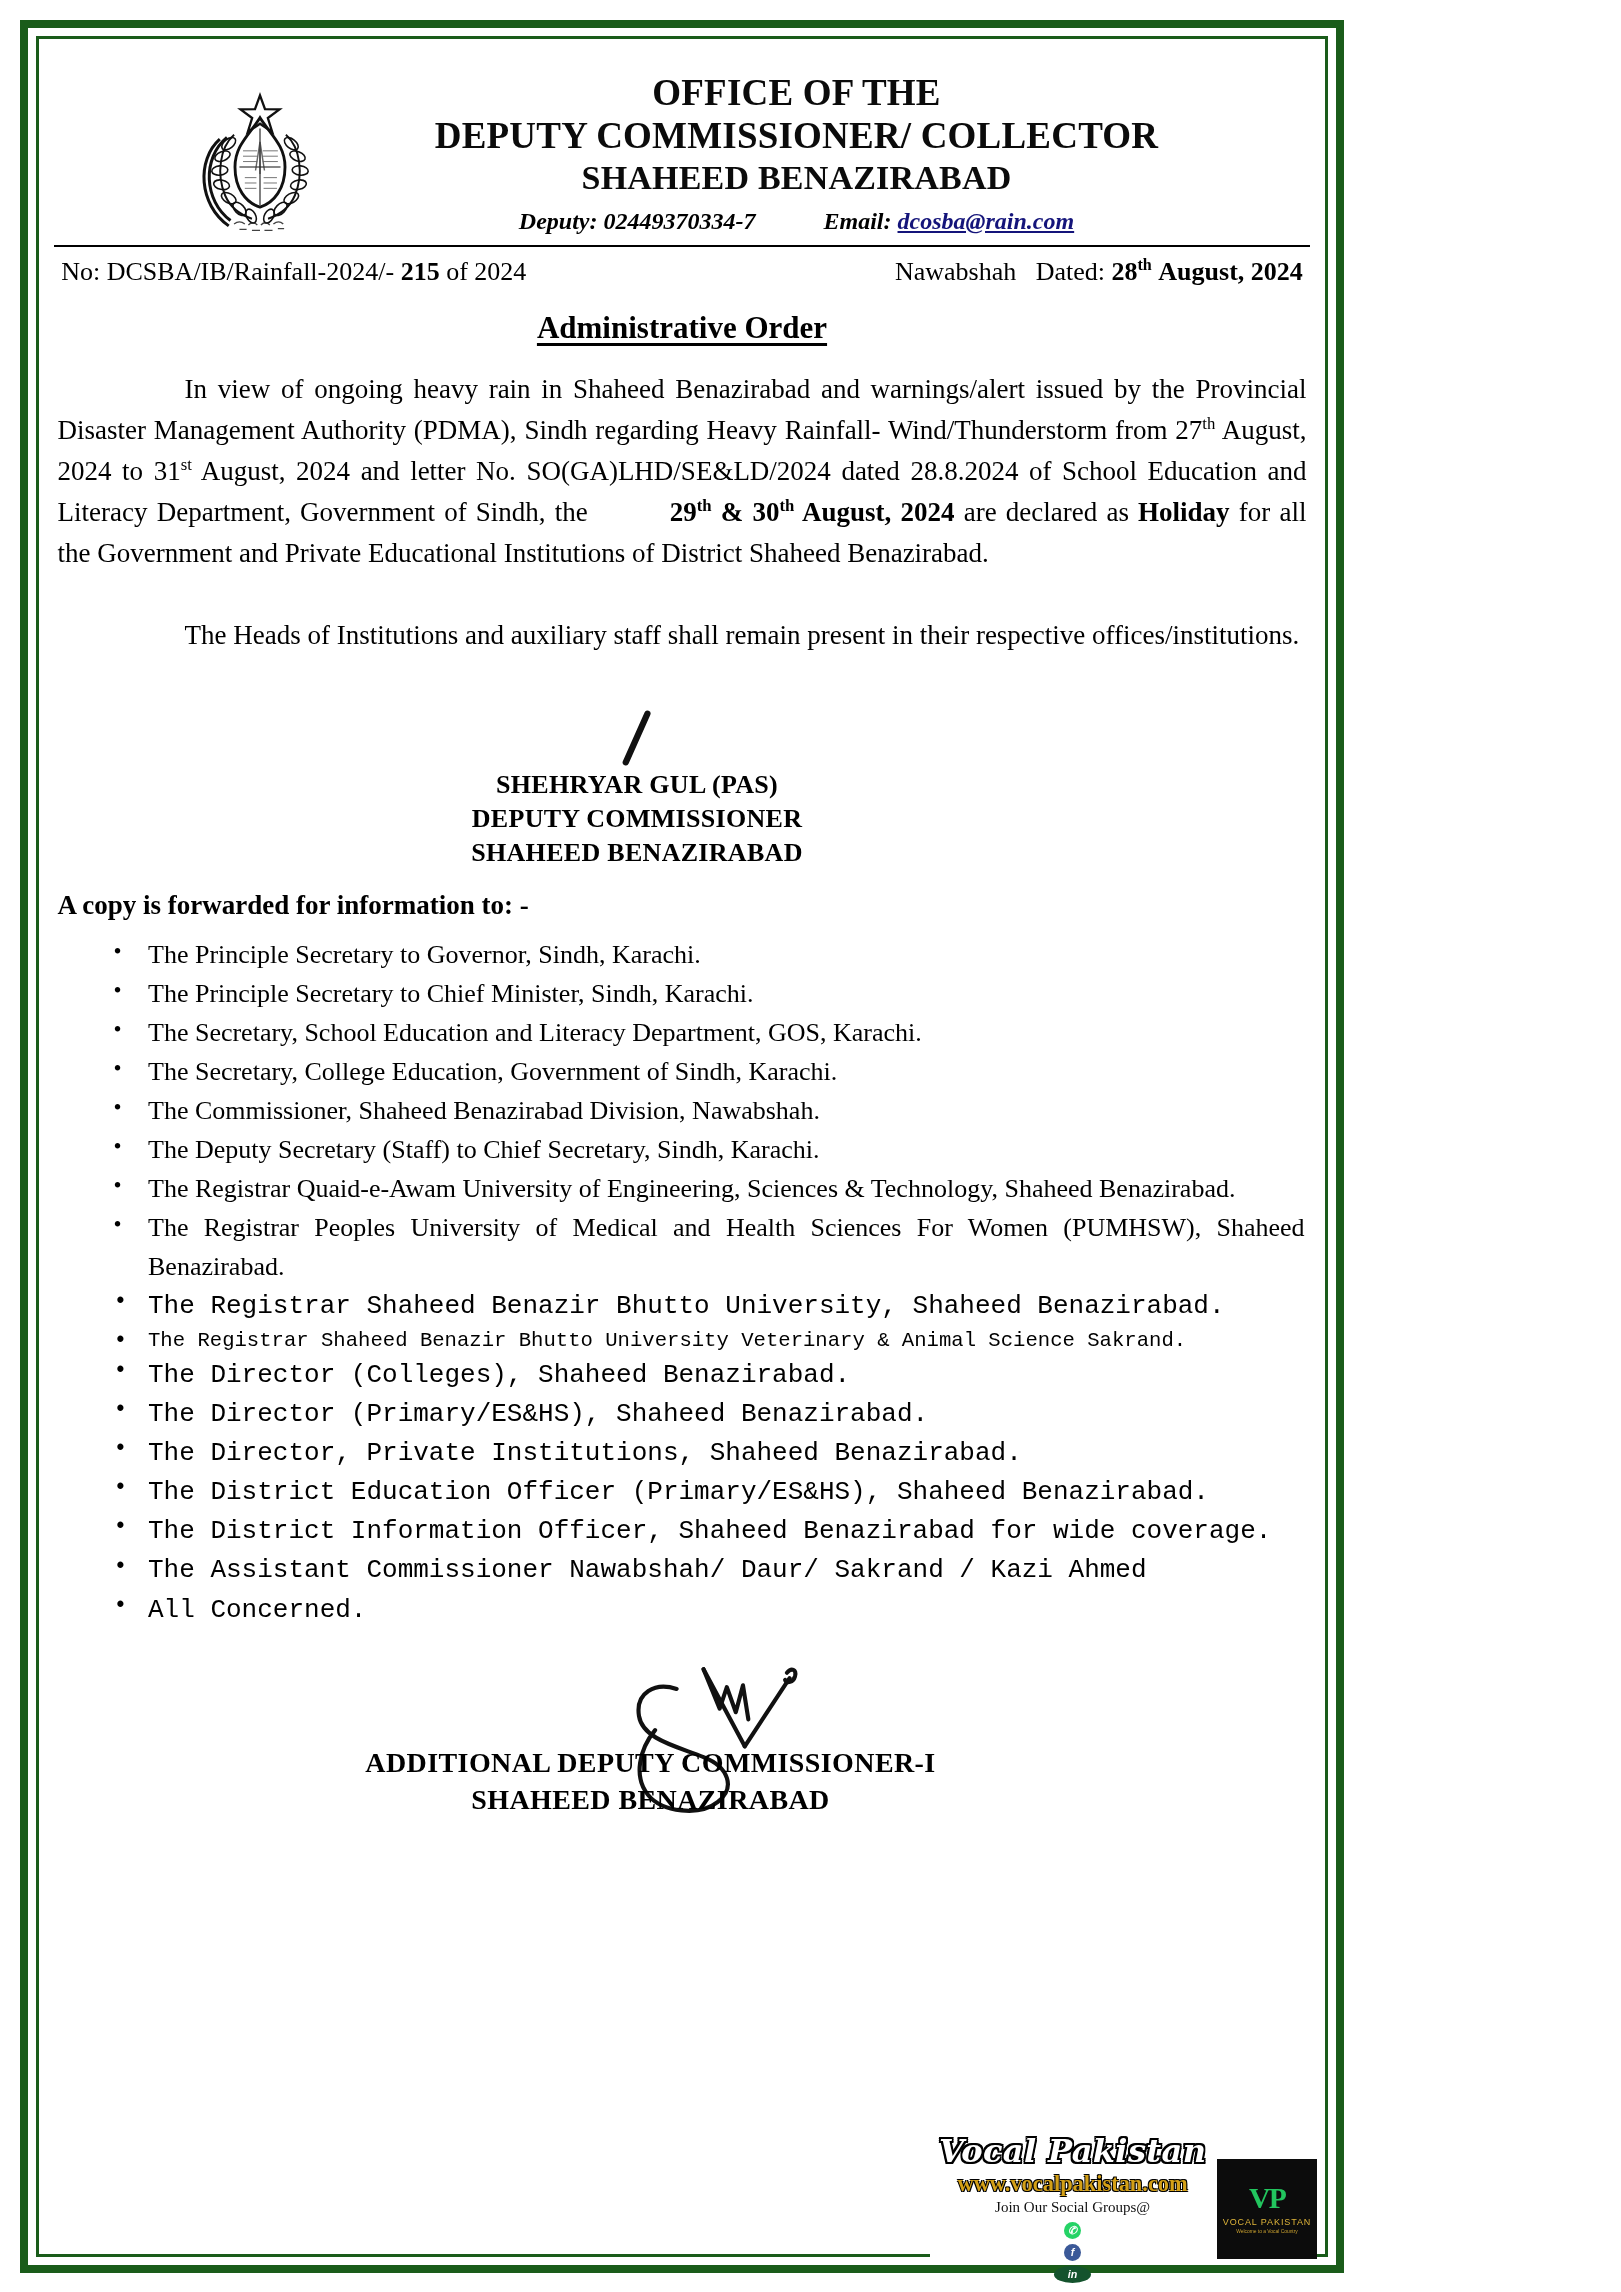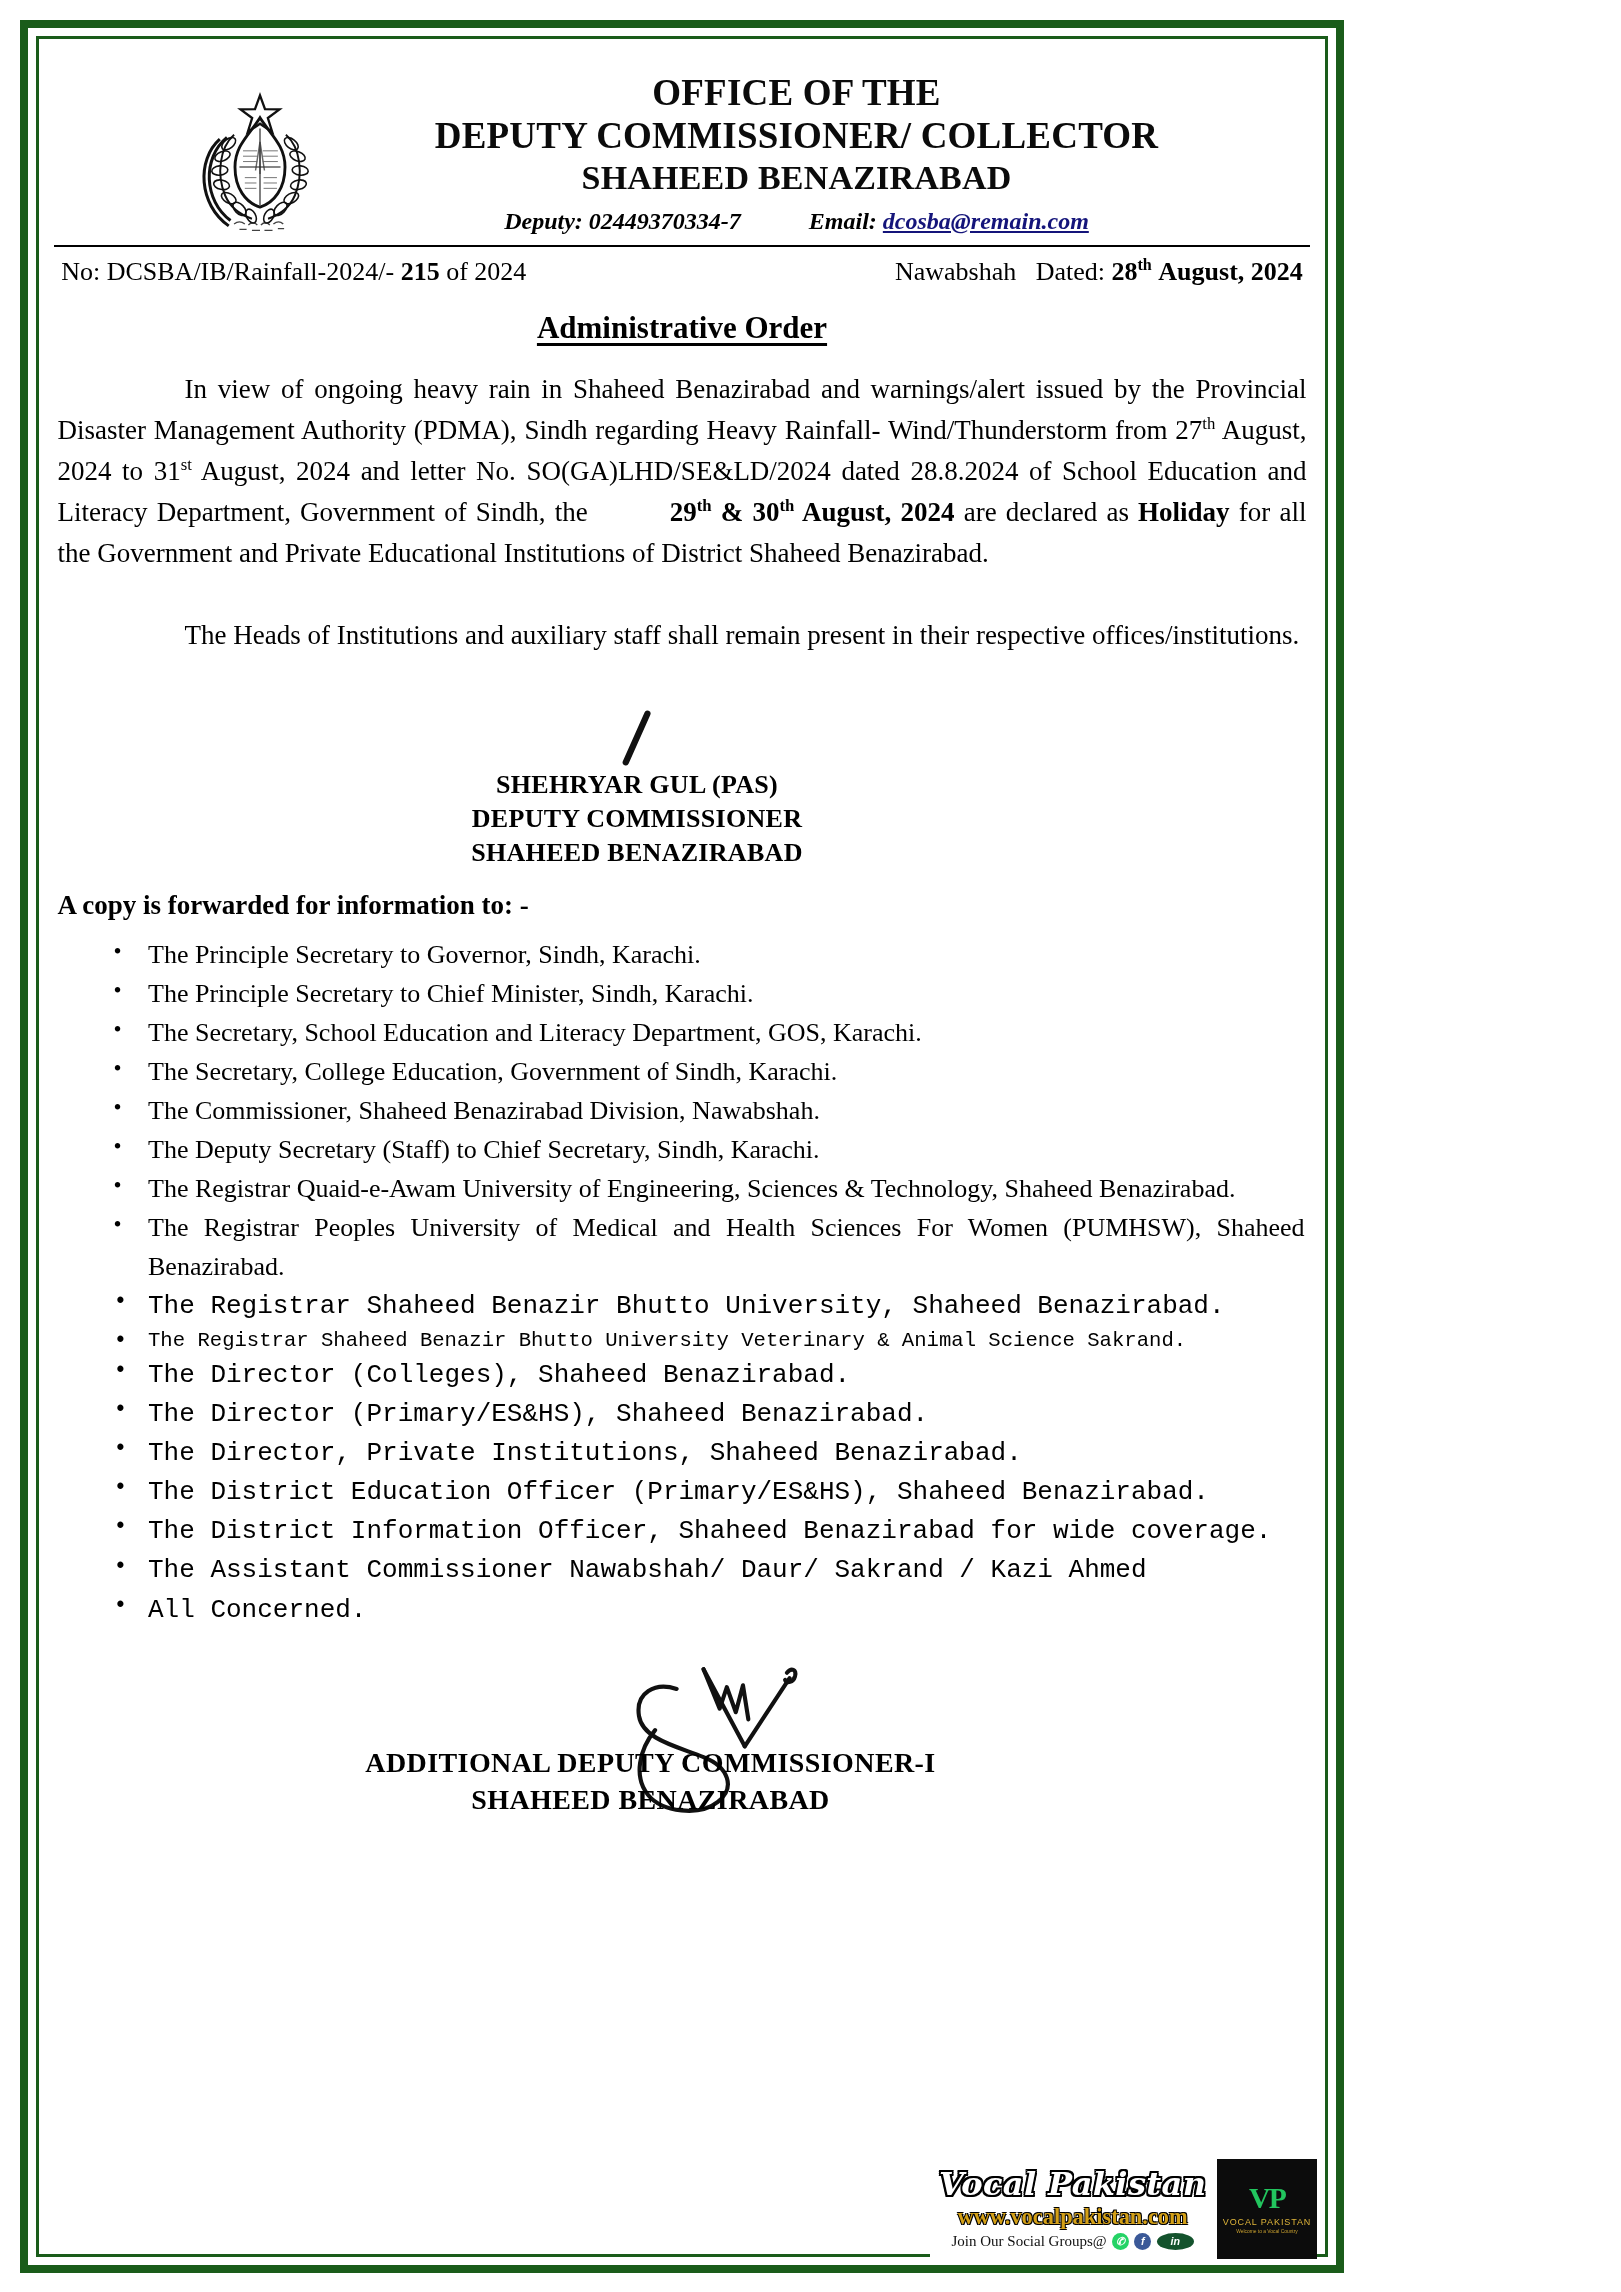--- a/index.html
+++ b/index.html
@@ -255,20 +255,21 @@
   .wm-social {
     display: flex;
     align-items: center;
     justify-content: center;
     gap: 5.4px;
     margin-top: 2.7px;
     font-family: "Liberation Serif", serif;
     font-size: 15px;
     color: #111;
     white-space: nowrap;
+    flex-direction: column;
   }
   .soc {
     display: inline-block;
     width: 17px; height: 17px;
     border-radius: 50%;
     position: relative;
     flex: 0 0 auto;
   }
   .soc-wa { background: #25d366; }
   .soc-fb { background: #3b5998; }
@@ -376,21 +377,21 @@
 
       <div class="header-titles">
         <div class="org-line org-line-1">OFFICE OF THE</div>
         <div class="org-line org-line-2">DEPUTY COMMISSIONER/ COLLECTOR</div>
         <div class="org-line org-line-3">SHAHEED BENAZIRABAD</div>
         <div class="contact-line">
           <span>Deputy:</span>
           <span>02449370334-7</span>
           <span class="gap"></span>
           <span>Email:</span>
-          <a class="email-link" href="#">dcosba@remain.com</a>
+          <a class="email-link" href="#">dcosba@rain.com</a>
         </div>
       </div>
     </div>
 
     <hr class="rule">
 
     <div class="refline">
       <span class="no">
         <span>No:</span>
         <span>DCSBA/IB/Rainfall-2024/-</span>

